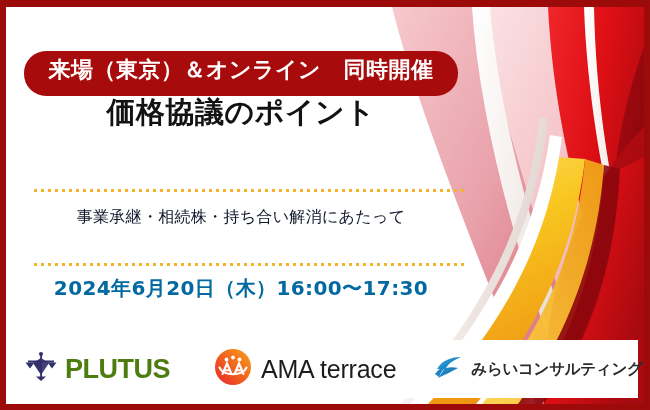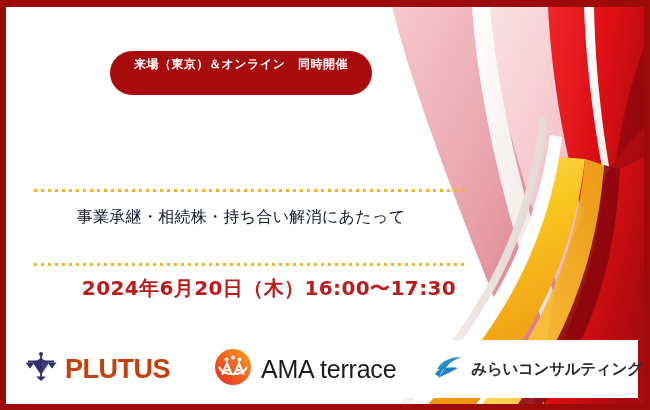--- a/index.html
+++ b/index.html
@@ -51,22 +51,22 @@
 
   
   .badge-wrap{
     position:absolute;left:0;top:44px;width:470px;
     display:flex;justify-content:center;
   }
   .badge{
     background:#a80b0b;
     color:#ffffff;
     border-radius:22px;
-    padding:7px 24px 24px 24px;
-    font-size:12px;
+    padding:7px 24px 14px 24px;
+    font-size:22px;
     font-weight:bold;
     letter-spacing:0.5px;
     line-height:1.1;
     white-space:nowrap;
   }
 
   
   .title{
     position:absolute;left:0;top:86px;width:470px;
     text-align:center;
@@ -98,25 +98,24 @@
     font-size:16px;
     line-height:1.72;
     letter-spacing:0.3px;
   }
   .subtitle .line{display:block;}
 
   
   .date{
     position:absolute;left:0;top:268px;width:470px;
     text-align:center;
-    color:#b91c1c;
+    color:#0369a1;
     font-size:20px;
     font-weight:bold;
     letter-spacing:0.4px;
-    padding-left:28px;
   }
 
   
   .logo-bar{
     position:absolute;
     left:6px;right:6px;bottom:6px;
     height:58px;
     background:#ffffff;
     z-index:6;
     display:flex;
@@ -126,21 +125,21 @@
     display:flex;align-items:center;
     white-space:nowrap;
   }
   .logo-plutus{margin-left:12px;}
   .logo-ama{margin-left:44px;align-items:center;}
   .logo-mirai{margin-left:38px;}
 
   .plutus-text{margin-left:7px;line-height:1;}
   .plutus-name{
     font-family:"Liberation Sans",sans-serif;
-    color:#c2410c;font-weight:bold;font-size:27px;
+    color:#4d7c0f;font-weight:bold;font-size:27px;
     letter-spacing:-0.5px;display:block;
   }
   .plutus-sub{
     font-family:"Liberation Serif",serif;
     color:#4b4b6e;font-size:10px;
     letter-spacing:5.1px;display:block;margin-top:2px;
   }
 
   .ama-text{
     margin-left:9px;
@@ -241,20 +240,21 @@
       </svg>
     </div>
 
     <div class="content">
 
       <div class="badge-wrap">
         <div class="badge">来場（東京）＆オンライン　同時開催</div>
       </div>
 
       <div class="title">
+        <span class="line">価格協議のポイント</span>
       </div>
 
       <div class="dots top"></div>
 
       <div class="subtitle">
         <span class="line">事業承継・相続株・持ち合い解消にあたって</span>
       </div>
 
       <div class="dots bottom"></div>
 

